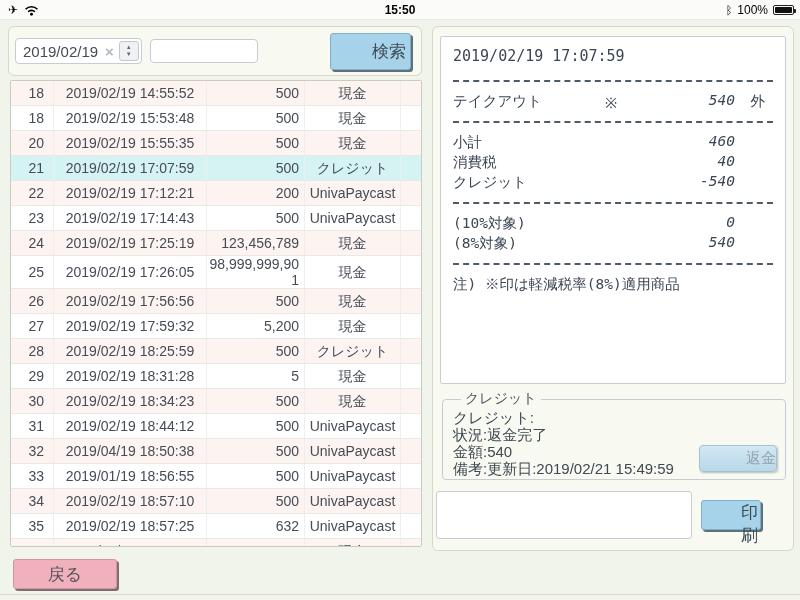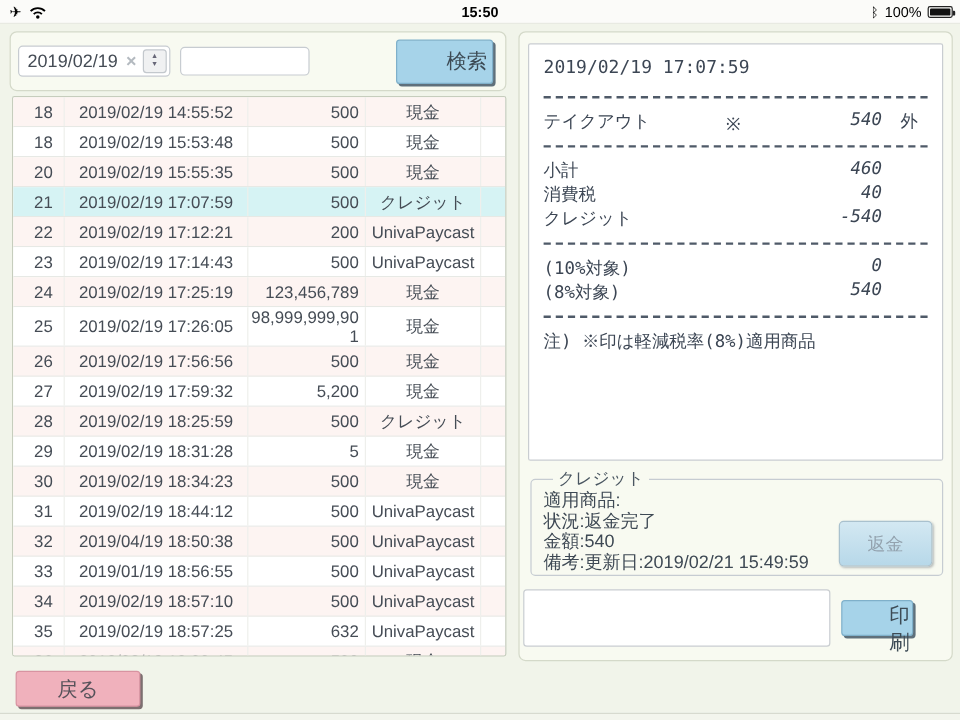--- a/index.html
+++ b/index.html
@@ -69,24 +69,24 @@
   .r-label { position:absolute; left:0; }
   .r-mark { position:absolute; left:152px; }
   .r-value { position:absolute; right:38px;font-style:italic; }
   .r-suffix { position:absolute; right:8px; }
   .r-note { font-size:14.5px; margin-top:1px; }
 
   .credit-fieldset { position:absolute; left:9px; top:363px; width:344px; height:90px;
     border:1px solid #c6ccd2; border-radius:4px; padding:1px 10px 4px 10px; }
   .credit-fieldset legend { font-size:14px; color:#4a5661; padding:0 4px; margin-left:8px; }
   .credit-line { font-size:15px; color:#3e4954; line-height:17px; }
-  .refund-btn { position:absolute; right:8px; bottom:7px; width:78px; height:38px;
+  .refund-btn { position:absolute; right:8px; bottom:7px; width:78px; height:27px;
     background:linear-gradient(#d3e8f2,#b7d8e9); border:1px solid #a9c1ce; border-radius:4px;
     color:#93a2ae; font-size:15px; box-shadow:1px 1px 2px rgba(90,100,110,.4); cursor:pointer;
-    font-family:Liberation Mono, monospace; }
+    font-family:Liberation Mono, monospace;text-align:right; }
 
   .memo-textarea { position:absolute; left:3px; top:464px; width:256px; height:48px;
     border:1px solid #c9cdd1; border-radius:3px; background:#fff; resize:none; outline:none;
     font-family:"Liberation Sans", sans-serif; font-size:14px; padding:4px; }
   .print-btn { position:absolute; left:268px; top:473px; width:60px; height:30px; font-size:17px; }
 
   .bottom-edge { position:absolute; left:0; top:594px; width:800px; height:6px;
     background:#f3f5ed; border-top:1px solid #d7dacf; }
 </style>
 </head>
@@ -302,21 +302,21 @@
             <span class="r-value">540</span>
           </div>
           <div class="r-sep"></div>
           <div class="r-note">注) ※印は軽減税率(8%)適用商品</div>
         </div>
     </div>
 
     <fieldset class="credit-fieldset">
       <legend>クレジット</legend>
       <div>
-          <div class="credit-line">適用商品:</div>
+          <div class="credit-line">クレジット:</div>
           <div class="credit-line">状況:返金完了</div>
           <div class="credit-line">金額:540</div>
           <div class="credit-line">備考:更新日:2019/02/21 15:49:59</div>
         </div>
       <button class="refund-btn">返金</button>
     </fieldset>
 
     <textarea class="memo-textarea" value="" style=""></textarea>
     <button class="btn-blue print-btn">印刷</button>
   </div>

